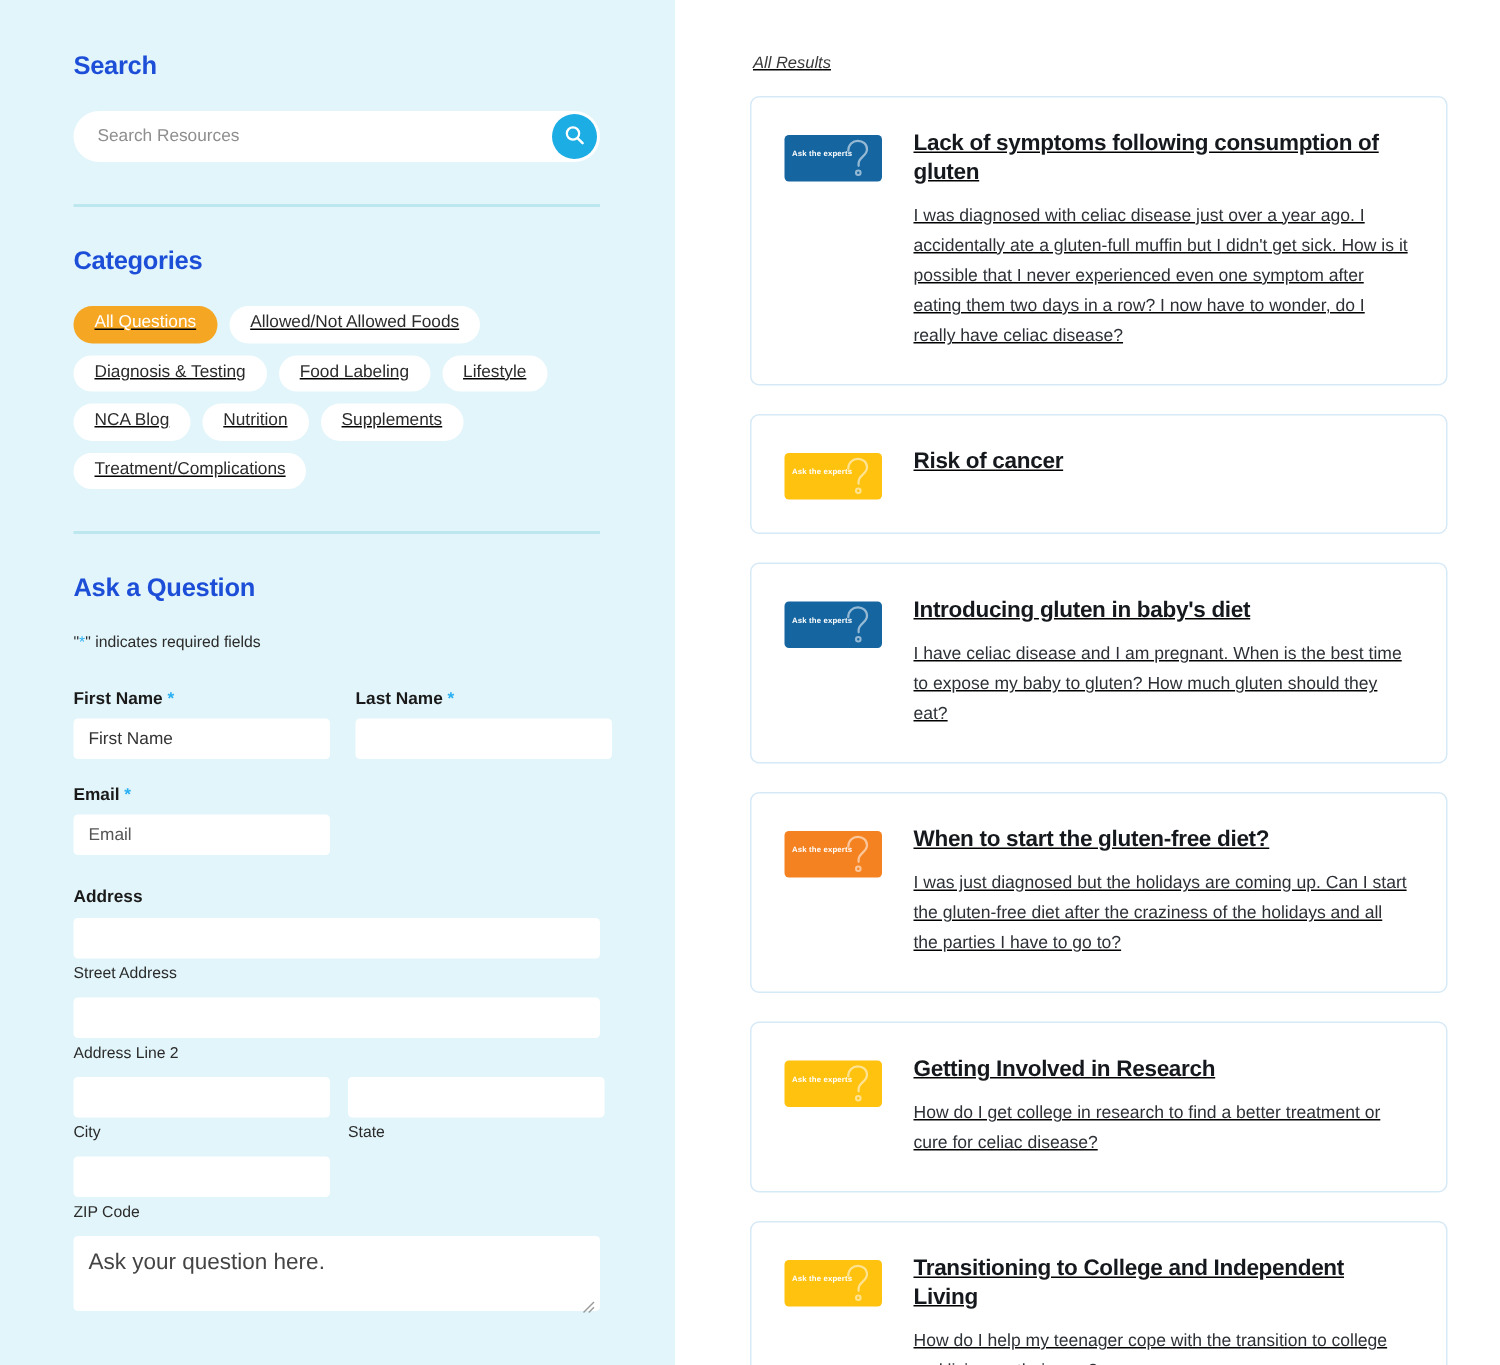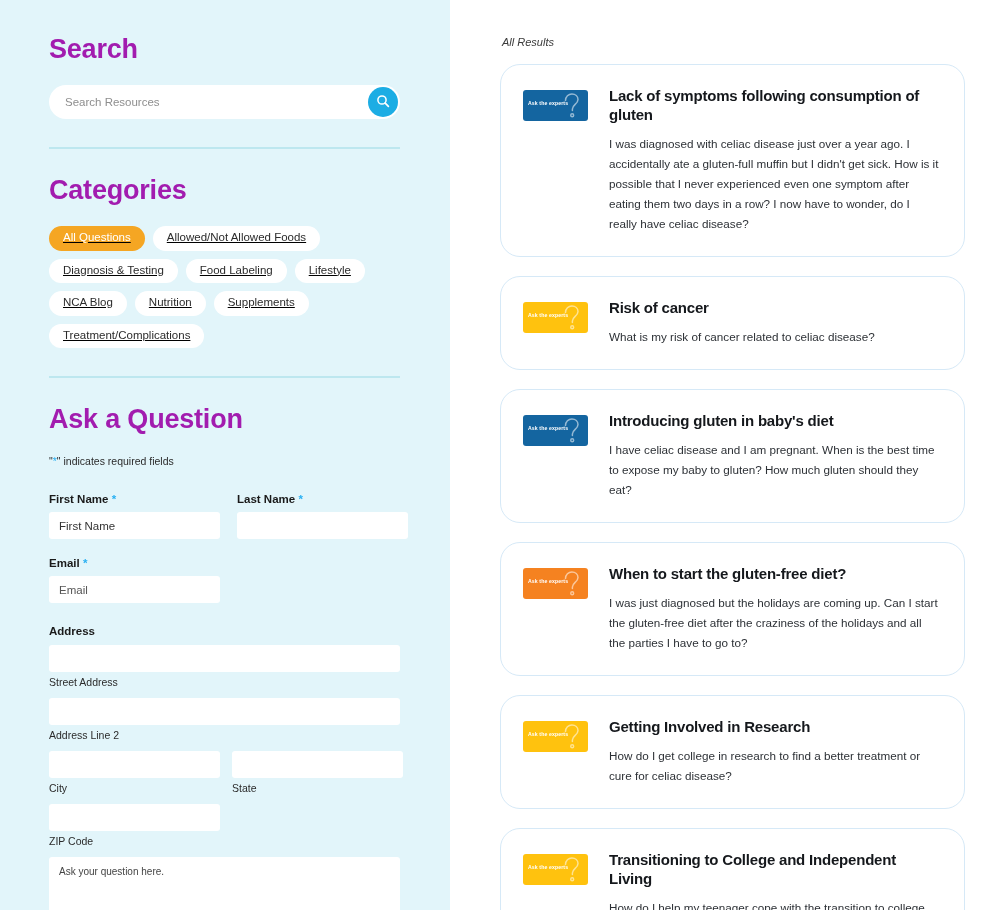--- a/index.html
+++ b/index.html
@@ -15,22 +15,22 @@
 
   
   .sidebar {
     width: 450px; height: 910px;
     background: #e2f5fa;
     padding: 34px 50px 0 49px;
     overflow: hidden;
     flex: 0 0 450px;
   }
   .sb-heading {
-    color: #a21caf;
-    font-size: 27px;
+    color: #1d4ed8;
+    font-size: 17px;
     font-weight: bold;
     letter-spacing: -0.2px;
     margin: 0 0 20px 0;
   }
   .search-wrap {
     position: relative;
     height: 34px;
     margin-bottom: 28px;
   }
   .search-input {
@@ -89,50 +89,51 @@
     background: #ffffff; border: none; outline: none;
     border-radius: 3px;
     padding: 0 10px;
     font-size: 11.5px;
     font-family: "Liberation Sans", sans-serif;
     color: #333;
   }
   .txt::placeholder { color: #555; }
   .block-label { font-size: 11.5px; font-weight: bold; color: #1a1a1a; margin-bottom: 8px; }
   .ta {
-    width: 100%; height: 63px;
+    width: 100%; height: 50px;
     background: #ffffff; border: none; outline: none;
     border-radius: 3px; resize: none;
     padding: 9px 10px;
-    font-size: 10px;
+    font-size: 15px;
     font-family: "Liberation Sans", sans-serif;
     color: #333;
   }
   .ta::placeholder { color: #444; }
   .ta-wrap { position: relative; }
   .resizer {
     position: absolute; right: 3px; bottom: 3px;
     width: 9px; height: 9px; pointer-events: none;
   }
 
   
   .results {
     flex: 1 1 auto;
     height: 910px;
     background: #ffffff;
     padding: 36px 35px 0 50px;
     overflow: hidden;
+    text-decoration: underline;
   }
   .all-results {
     font-size: 11px; font-style: italic; color: #3a3a3a;
     margin: 0 0 16px 2px;
   }
   .card {
     border: 1px solid #d6e9f7;
-    border-radius: 20px;
+    border-radius: 6px;
     background: #ffffff;
     padding: 22px 24px 22px 22px;
     margin-bottom: 19px;
     display: flex;
     gap: 21px;
   }
   .badge {
     flex: 0 0 65px;
     width: 65px; height: 31px;
     border-radius: 3px;
@@ -275,21 +276,20 @@
         <div class="card">
           <div class="badge" style="background: rgb(255, 194, 14);">
             <svg width="26" height="30" viewBox="0 0 26 30">
               <path d="M7.5 9.5c0-4 3-6.6 6.4-6.6 3.4 0 6.1 2.3 6.1 5.6 0 4.6-5.6 5.2-5.6 9.6v1.4" fill="none" stroke="#ffffff" stroke-width="1.5" stroke-opacity="0.55" stroke-linecap="round"></path>
               <circle cx="14.2" cy="24.2" r="1.5" fill="none" stroke="#ffffff" stroke-width="1.4" stroke-opacity="0.55"></circle>
             </svg>
             <span class="badge-text">Ask the experts</span>
           </div>
           <div class="card-body">
             <h3 class="card-title">Risk of cancer</h3>
-            <p class="card-desc">What is my risk of cancer related to celiac disease?</p>
           </div>
         </div>
         <div class="card">
           <div class="badge" style="background: rgb(20, 101, 160);">
             <svg width="26" height="30" viewBox="0 0 26 30">
               <path d="M7.5 9.5c0-4 3-6.6 6.4-6.6 3.4 0 6.1 2.3 6.1 5.6 0 4.6-5.6 5.2-5.6 9.6v1.4" fill="none" stroke="#ffffff" stroke-width="1.5" stroke-opacity="0.55" stroke-linecap="round"></path>
               <circle cx="14.2" cy="24.2" r="1.5" fill="none" stroke="#ffffff" stroke-width="1.4" stroke-opacity="0.55"></circle>
             </svg>
             <span class="badge-text">Ask the experts</span>
           </div>

